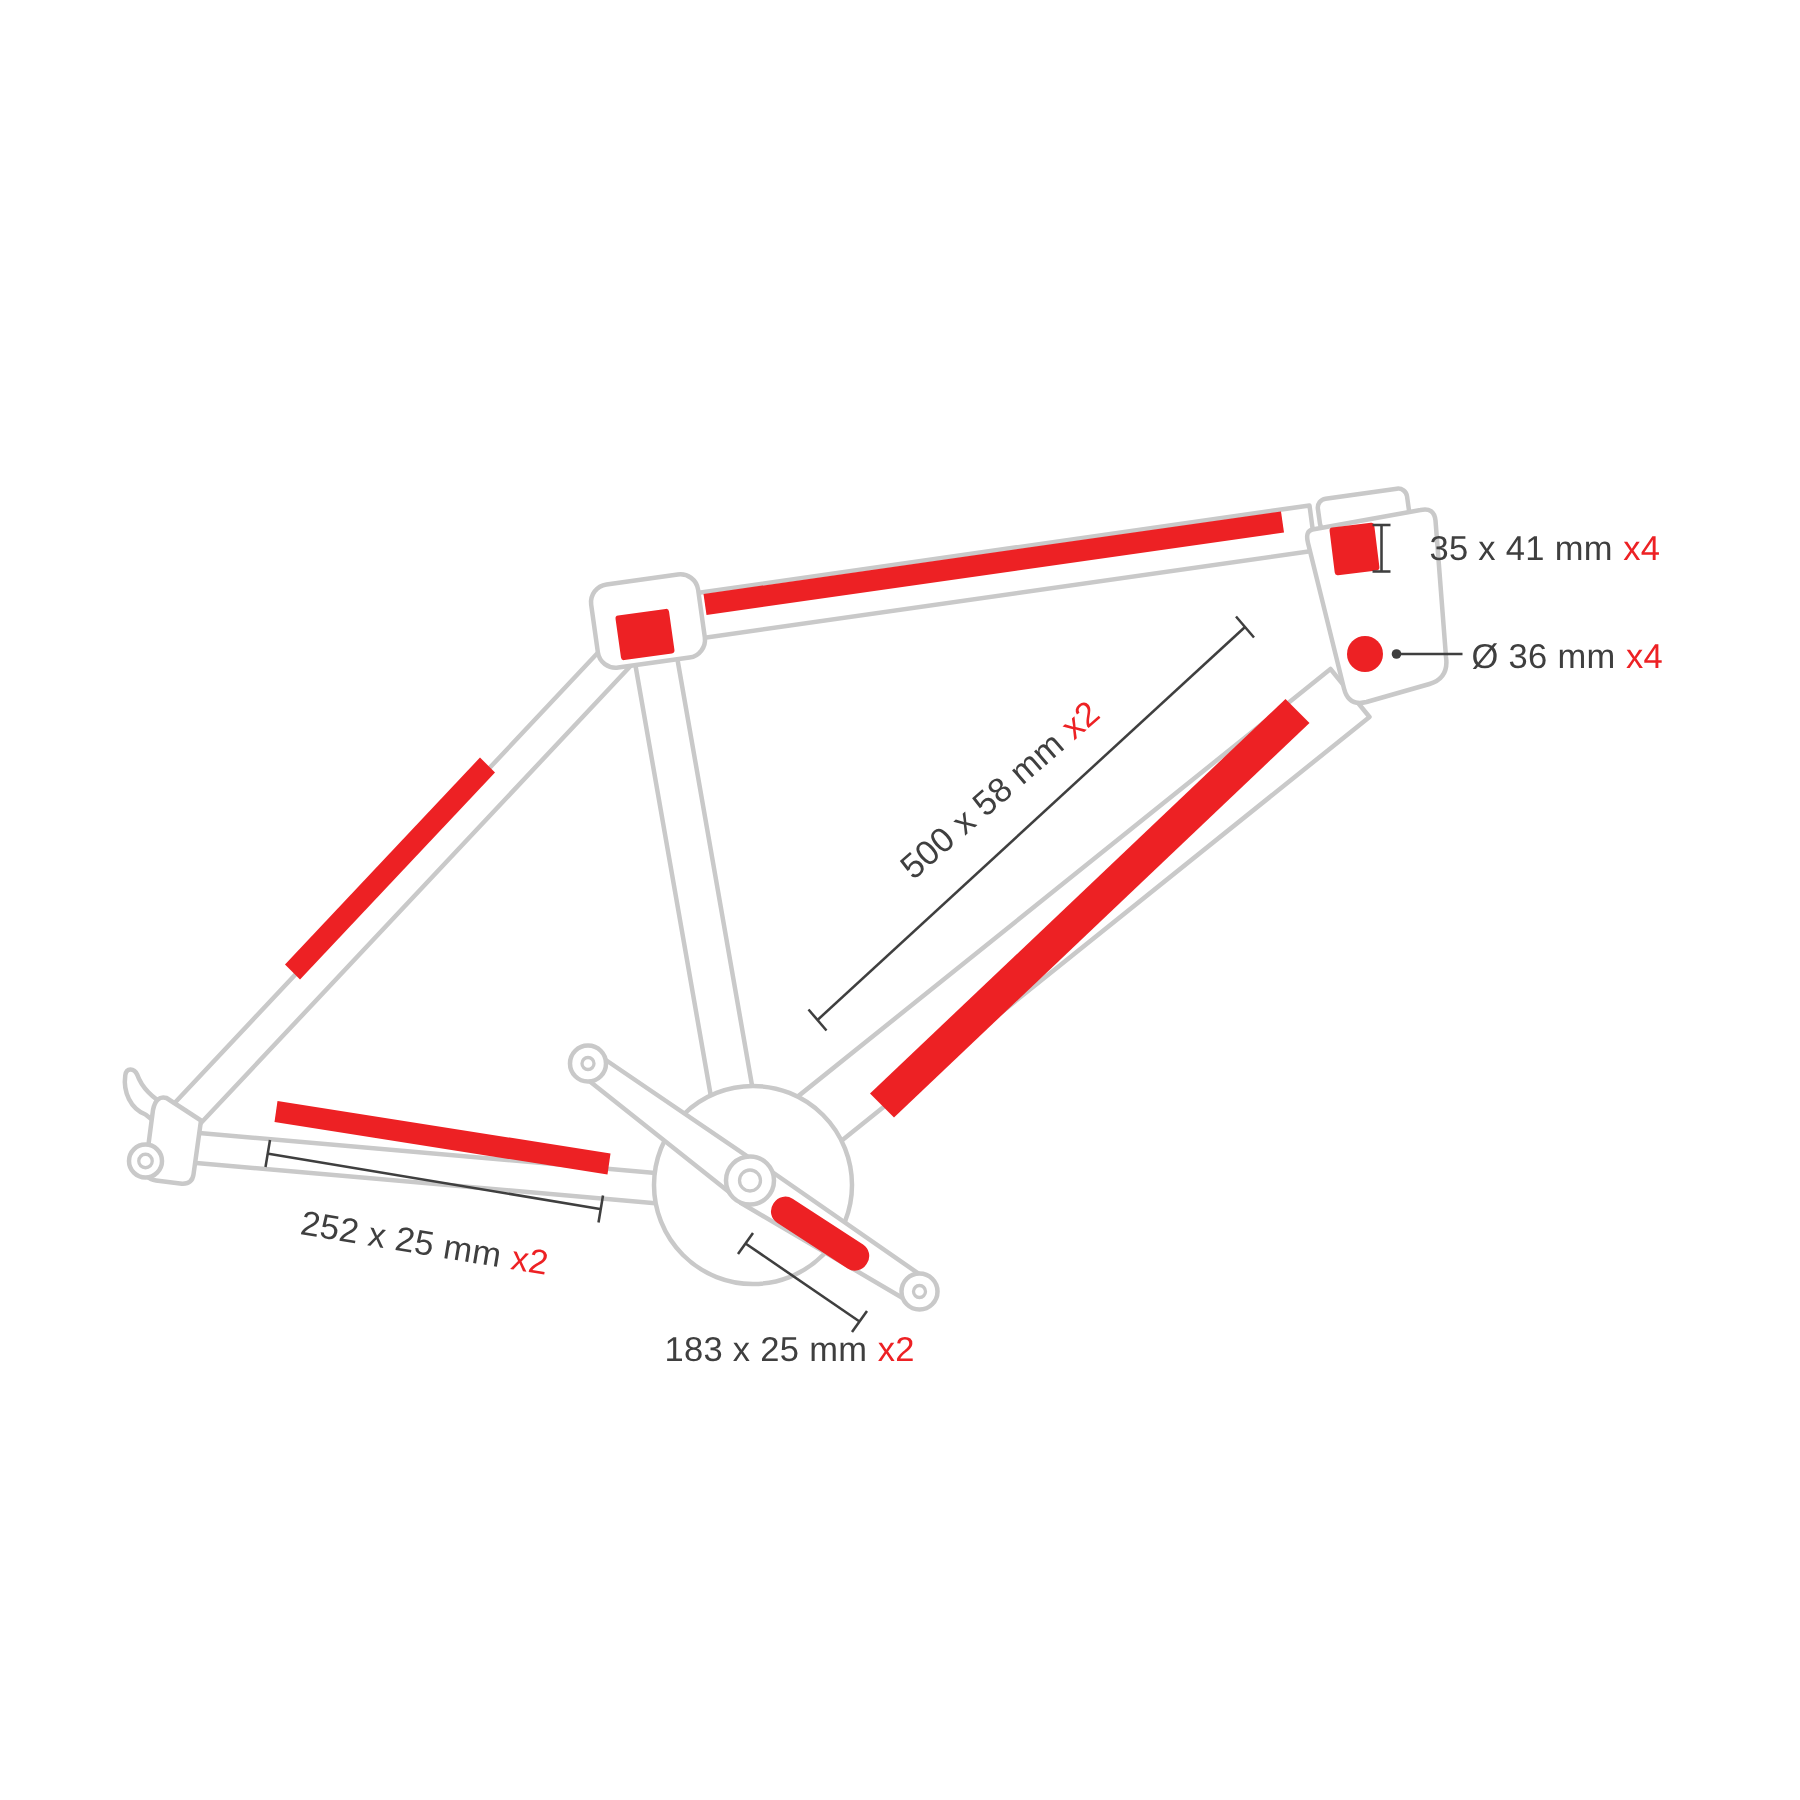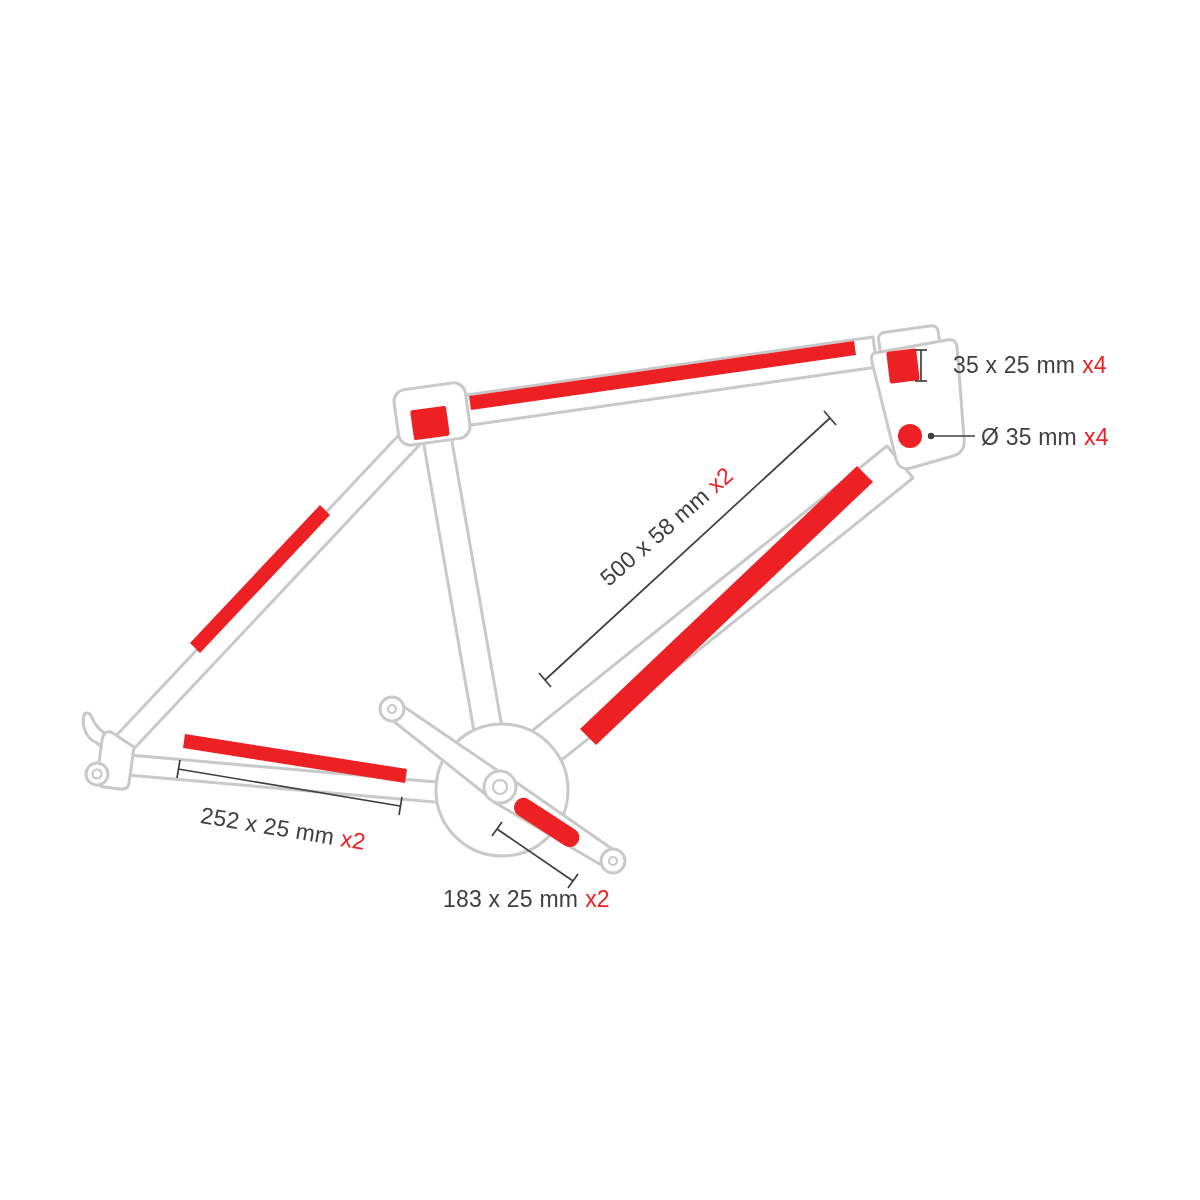--- a/index.html
+++ b/index.html
@@ -97,25 +97,25 @@
       </g>
       <g>
         <line class="dim-line" x1="497" y1="829" x2="573" y2="881"></line>
         <line class="dim-line" x1="502" y1="822" x2="492" y2="836"></line>
         <line class="dim-line" x1="578" y1="874" x2="568" y2="888"></line>
       </g>
     </g>
   </svg>
 
   <div class="dim-label" style="left:953px;top:352px;">
-    <span>35 x 25 mm</span><span class="count">x4</span>
+    <span>35 x 41 mm</span><span class="count">x4</span>
   </div>
 
   <div class="dim-label" style="left:981px;top:424px;">
-    <span>Ø 35 mm</span><span class="count">x4</span>
+    <span>Ø 36 mm</span><span class="count">x4</span>
   </div>
 
   <div class="dim-label rotated-main" style="left:667px;top:527px;">
     <span>500 x 58 mm</span><span class="count">x2</span>
   </div>
 
   <div class="dim-label rotated-chainstay" style="left:203px;top:802px;">
     <span>252 x 25 mm</span><span class="count">x2</span>
   </div>
 

